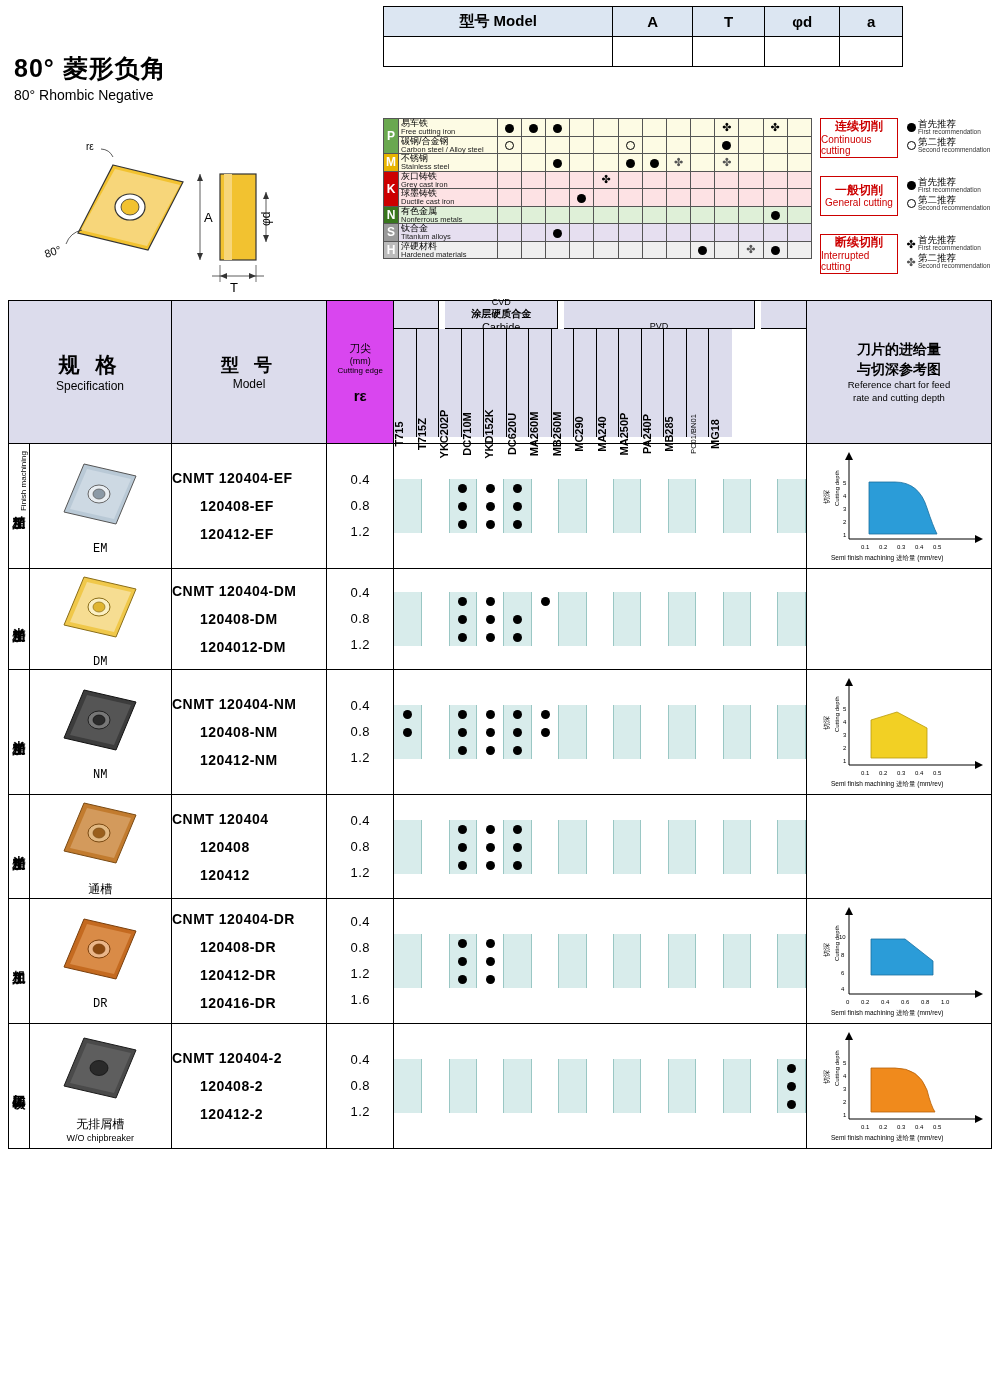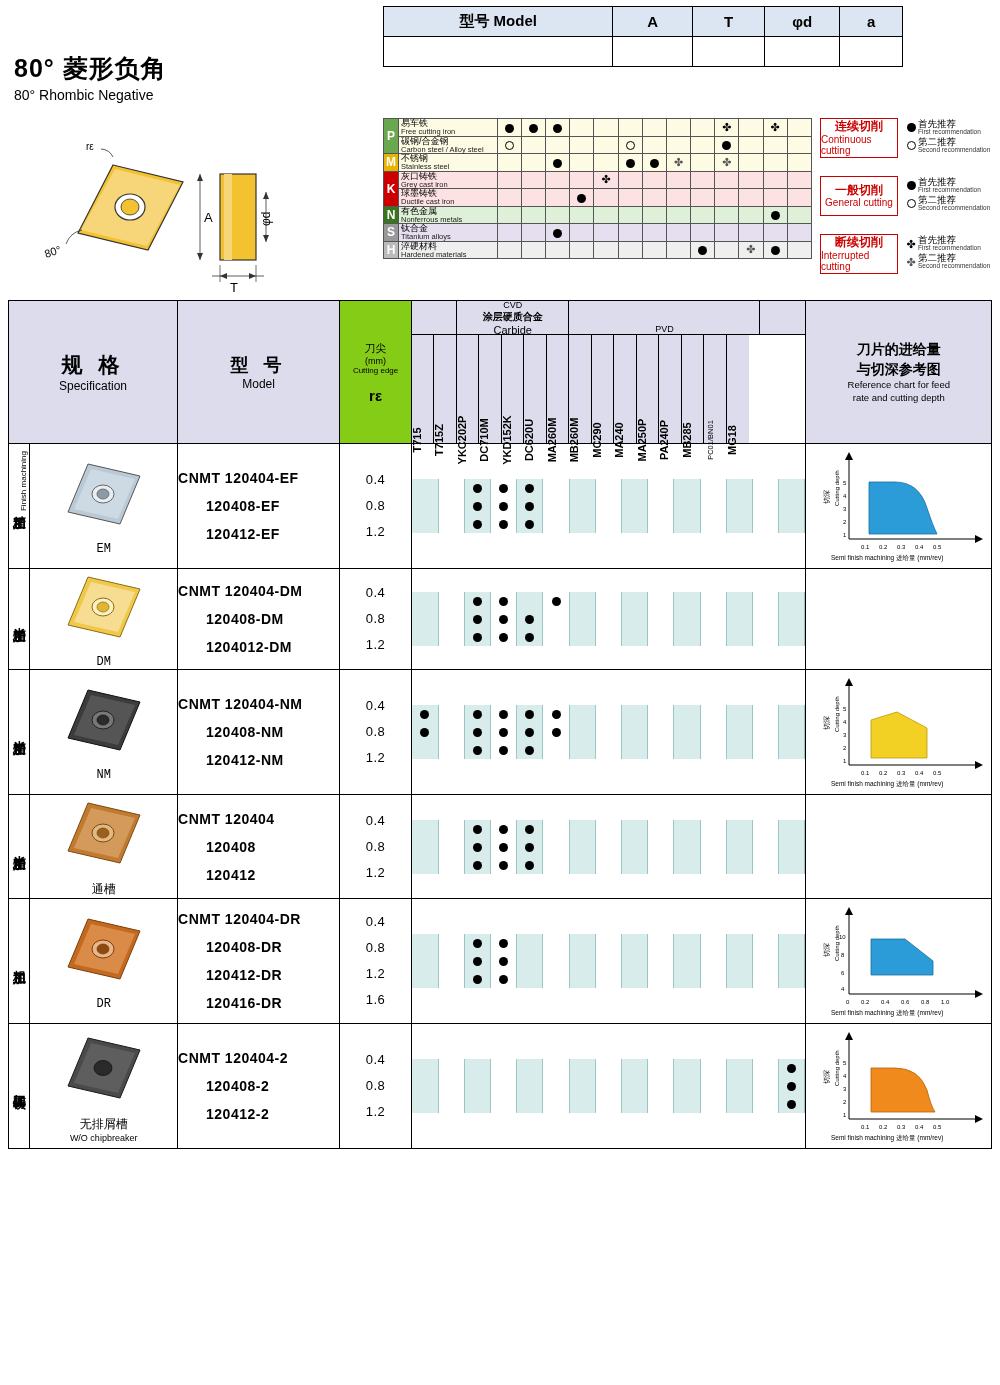--- a/index.html
+++ b/index.html
@@ -80,32 +80,32 @@
   
   .main { position:absolute; left:8px; top:300px; width:984px; border-collapse:collapse; }
   .main td, .main th { border:1px solid #000; padding:0; }
 
   .hdr-spec { width:176px; background:#dcdcec; text-align:center; vertical-align:middle; }
   .hdr-spec .cn { font-size:21px; font-weight:bold; letter-spacing:5px; }
   .hdr-spec .en { font-size:12px; }
   .hdr-model { width:170px; background:#dcdcec; text-align:center; vertical-align:middle; }
   .hdr-model .cn { font-size:18px; font-weight:bold; letter-spacing:5px; }
   .hdr-model .en { font-size:12px; }
-  .hdr-re { width:77px; background:#84cc16; text-align:center; vertical-align:middle; }
+  .hdr-re { width:77px; background:#d946ef; text-align:center; vertical-align:middle; }
   .hdr-re .cn { font-size:11px; }
   .hdr-re .mm { font-size:9px; }
   .hdr-re .en { font-size:8px; }
   .hdr-re .sym { font-size:15px; font-weight:bold; margin-top:12px; }
   .hdr-chart { width:186px; background:#dcdcec; text-align:center; vertical-align:middle; }
   .hdr-chart .cn { font-size:14px; font-weight:bold; line-height:1.4; }
   .hdr-chart .en { font-size:9.5px; line-height:1.3; }
 
   .gradecols { width:394px; }
   .gradewrap { position:relative; height:142px; }
-  .gradegroup { display:flex; height:34px; }
+  .gradegroup { display:flex; height:28px;gap:6px; }
   .gg { border-right:1px solid #000; border-bottom:1px solid #000; text-align:center; font-size:10px;
         display:flex; flex-direction:column; align-items:center; justify-content:center; background:#dcdcec; }
   .gg .cn { font-size:10px; font-weight:bold; }
   .gg .en { font-size:11px; }
   .vcol { width:22.5px; border-right:1px solid #000; position:relative; background:#dcdcec; }
   .vlabel {
     position:absolute; bottom:3px; left:50%;
     transform:translateX(-50%) rotate(-90deg); transform-origin:50% 100%;
     white-space:nowrap; font-size:11px; font-weight:bold;
   }

